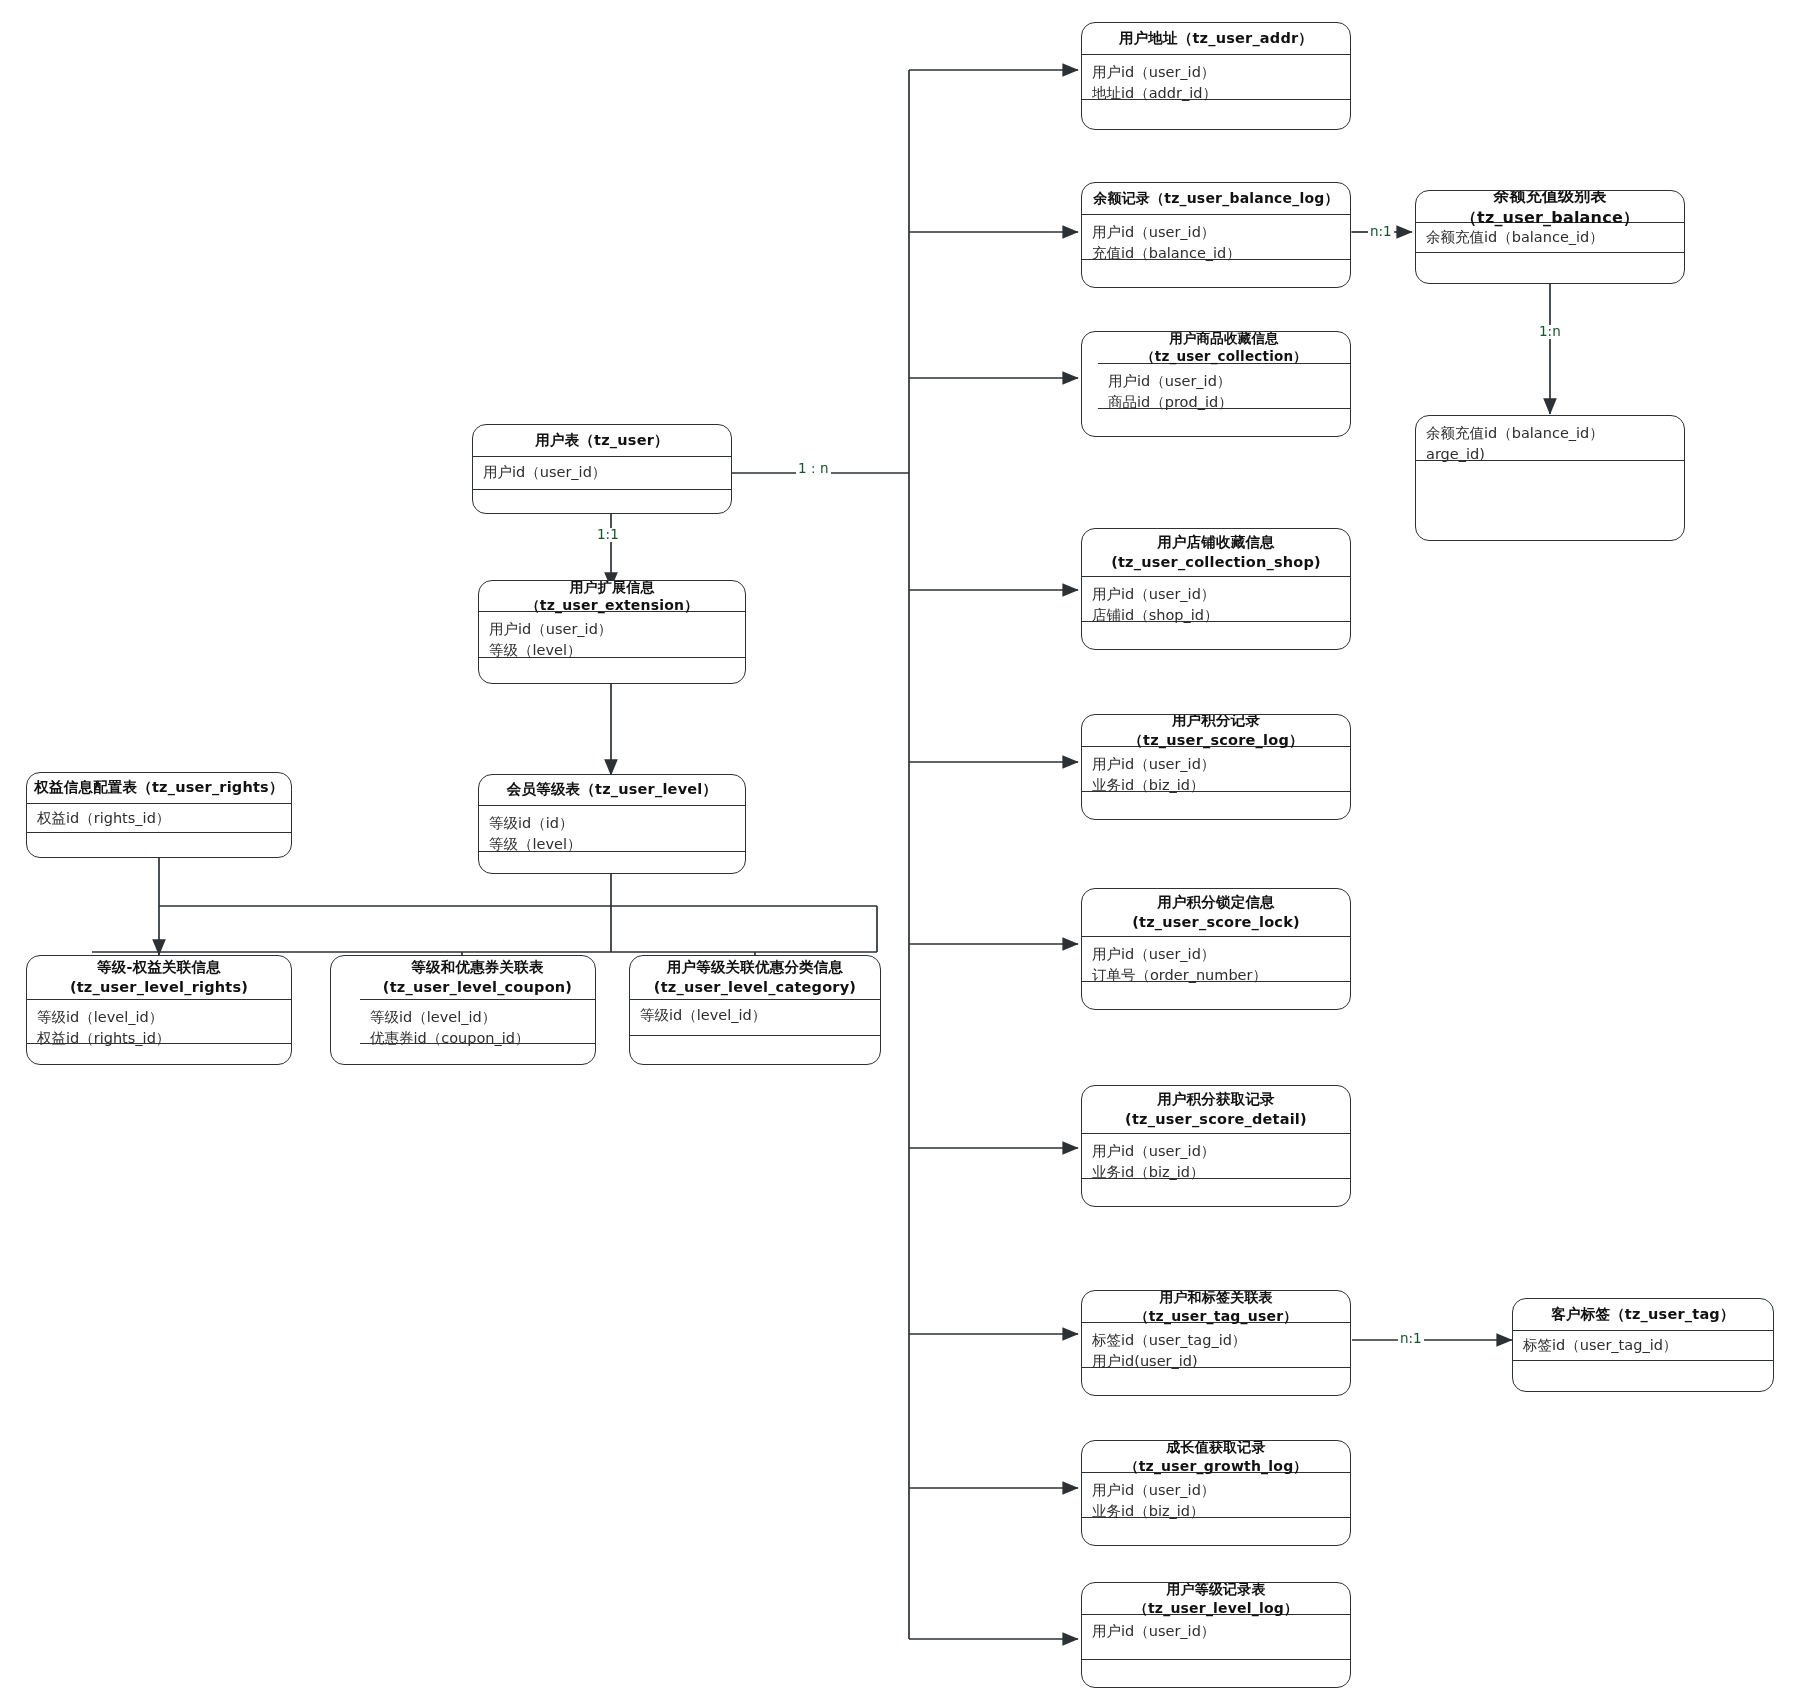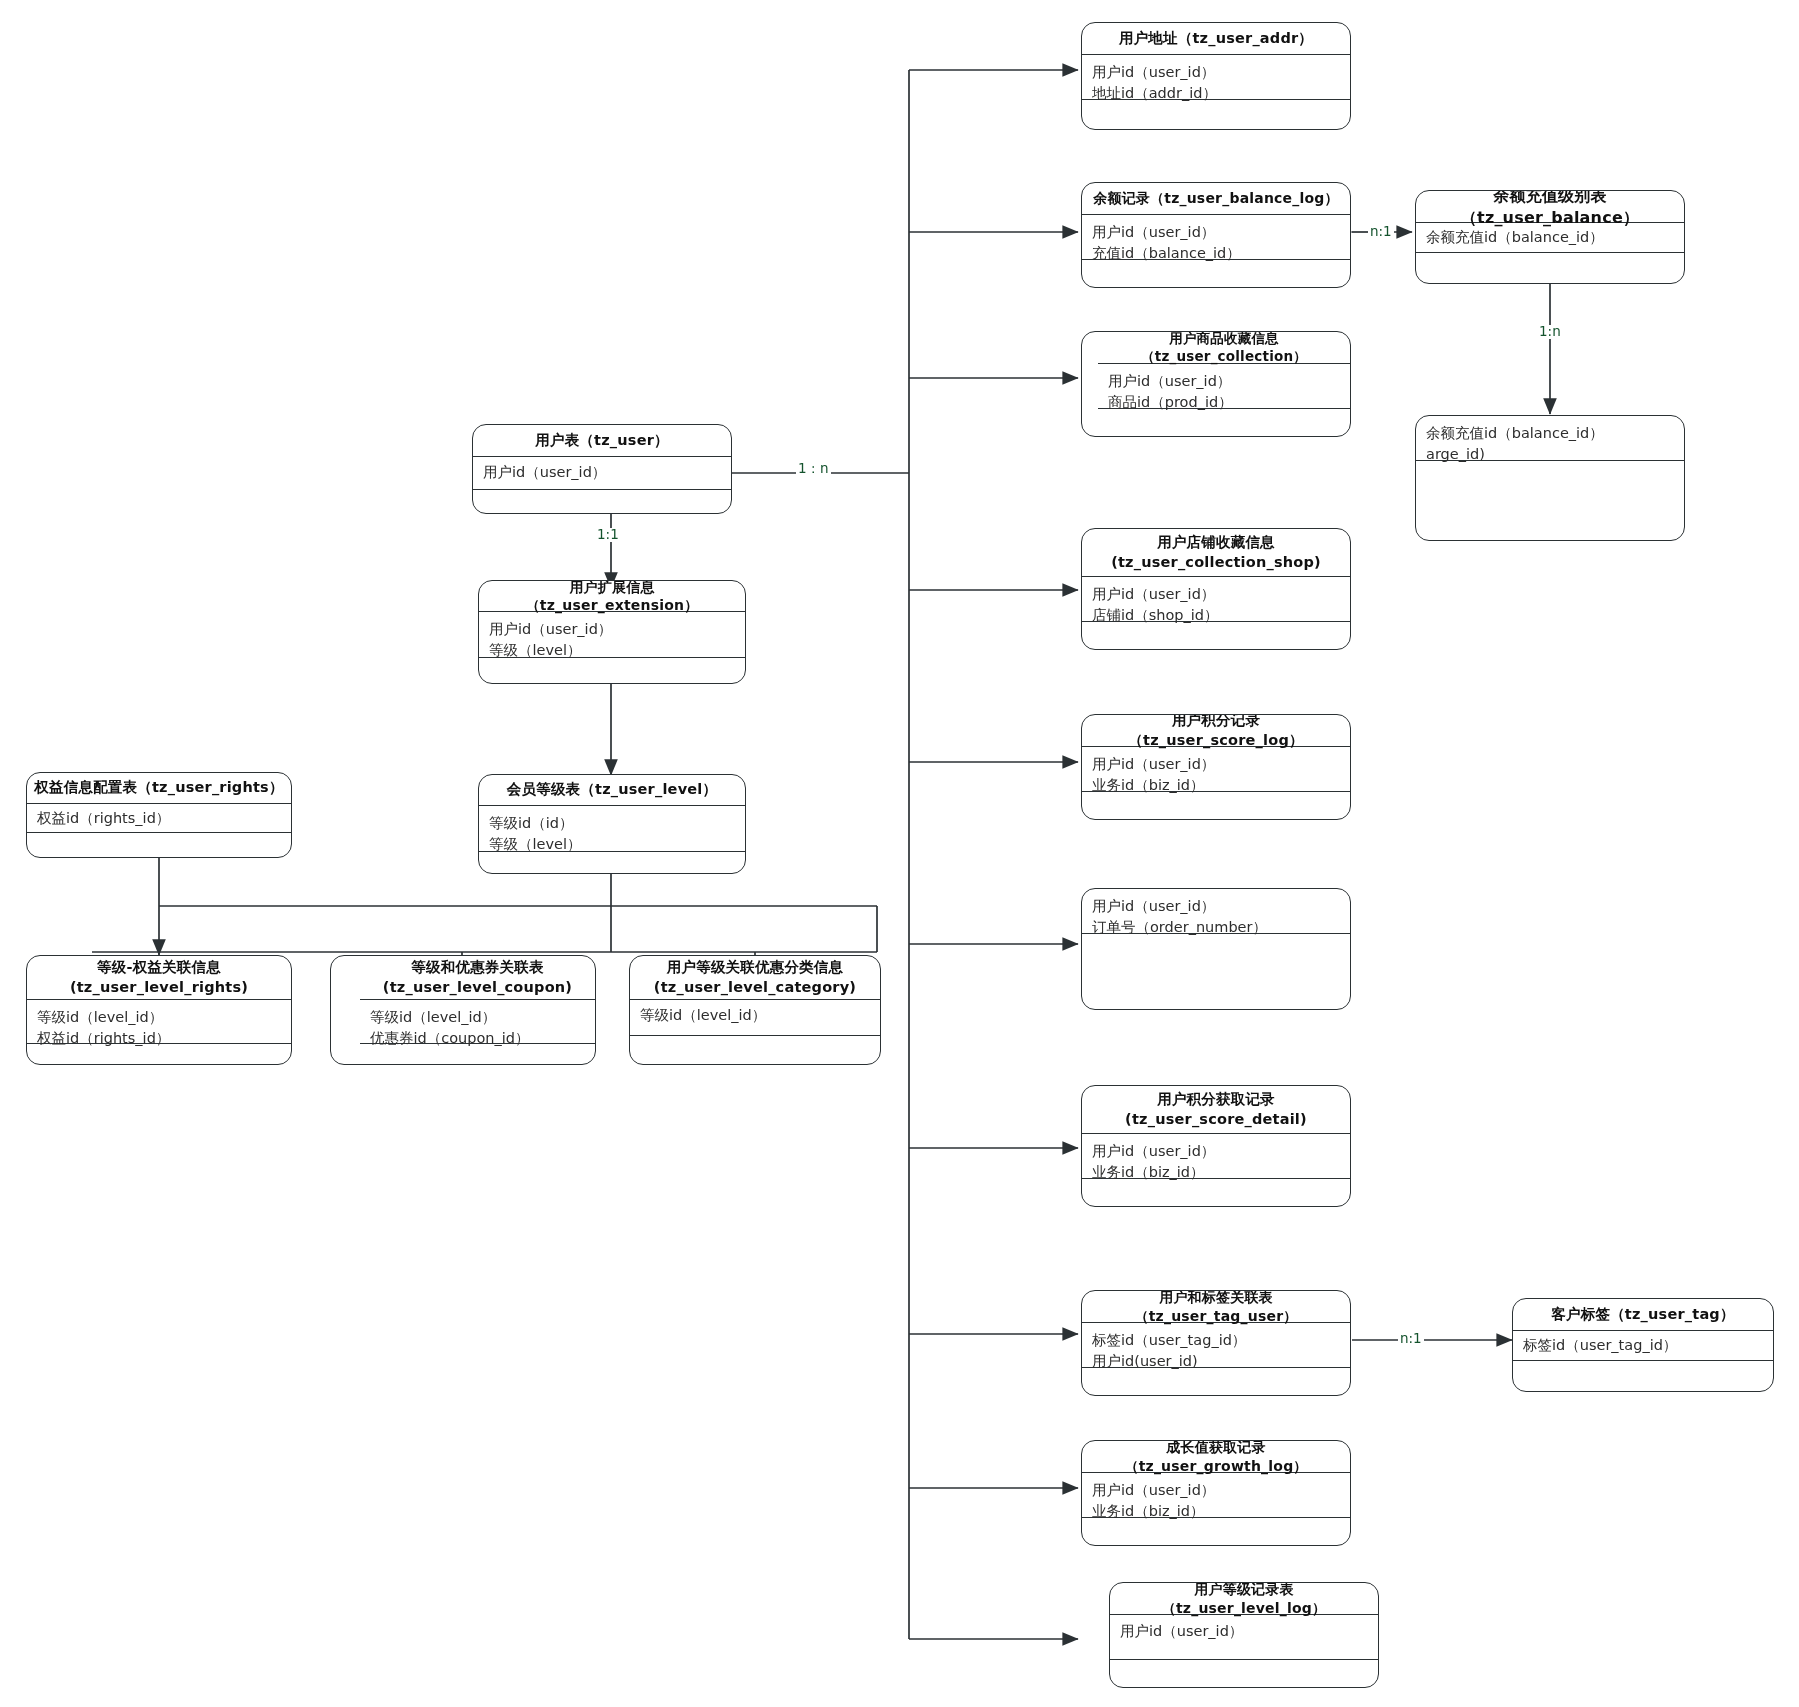--- a/index.html
+++ b/index.html
@@ -242,20 +242,24 @@
   <div class="entity" style="left:1081px;top:714px;width:270px;height:106px;">
     <div class="ent-title" style="height:32px;">用户积分记录（tz_user_score_log）</div>
     <div class="ent-fields" style="height:45px;">
       <div class="fld">用户id（user_id）</div>
       <div class="fld">业务id（biz_id）</div>
     </div>
     <div class="ent-foot"></div>
   </div>
 
   <div class="entity" style="left:1081px;top:888px;width:270px;height:122px;">
+    <div class="ent-title" style="height:48px;flex-direction:column;">
+      <span>用户积分锁定信息</span>
+      <span>(tz_user_score_lock)</span>
+    </div>
     <div class="ent-fields" style="height:45px;">
       <div class="fld">用户id（user_id）</div>
       <div class="fld">订单号（order_number）</div>
     </div>
     <div class="ent-foot"></div>
   </div>
 
   <div class="entity" style="left:1081px;top:1085px;width:270px;height:122px;">
     <div class="ent-title" style="height:48px;flex-direction:column;">
       <span>用户积分获取记录</span>
@@ -288,21 +292,21 @@
 
   <div class="entity" style="left:1081px;top:1440px;width:270px;height:106px;">
     <div class="ent-title" style="height:32px;font-size:14px;">成长值获取记录（tz_user_growth_log）</div>
     <div class="ent-fields" style="height:45px;">
       <div class="fld">用户id（user_id）</div>
       <div class="fld">业务id（biz_id）</div>
     </div>
     <div class="ent-foot"></div>
   </div>
 
-  <div class="entity" style="left:1081px;top:1582px;width:270px;height:106px;margin-left:28px;">
+  <div class="entity" style="left:1081px;top:1582px;width:270px;height:106px;">
     <div class="ent-title" style="height:32px;font-size:14px;">用户等级记录表（tz_user_level_log）</div>
     <div class="ent-fields" style="height:45px;padding-top:6px;">
       <div class="fld">用户id（user_id）</div>
     </div>
     <div class="ent-foot"></div>
   </div>
 
 </div>
 
 </body></html>

